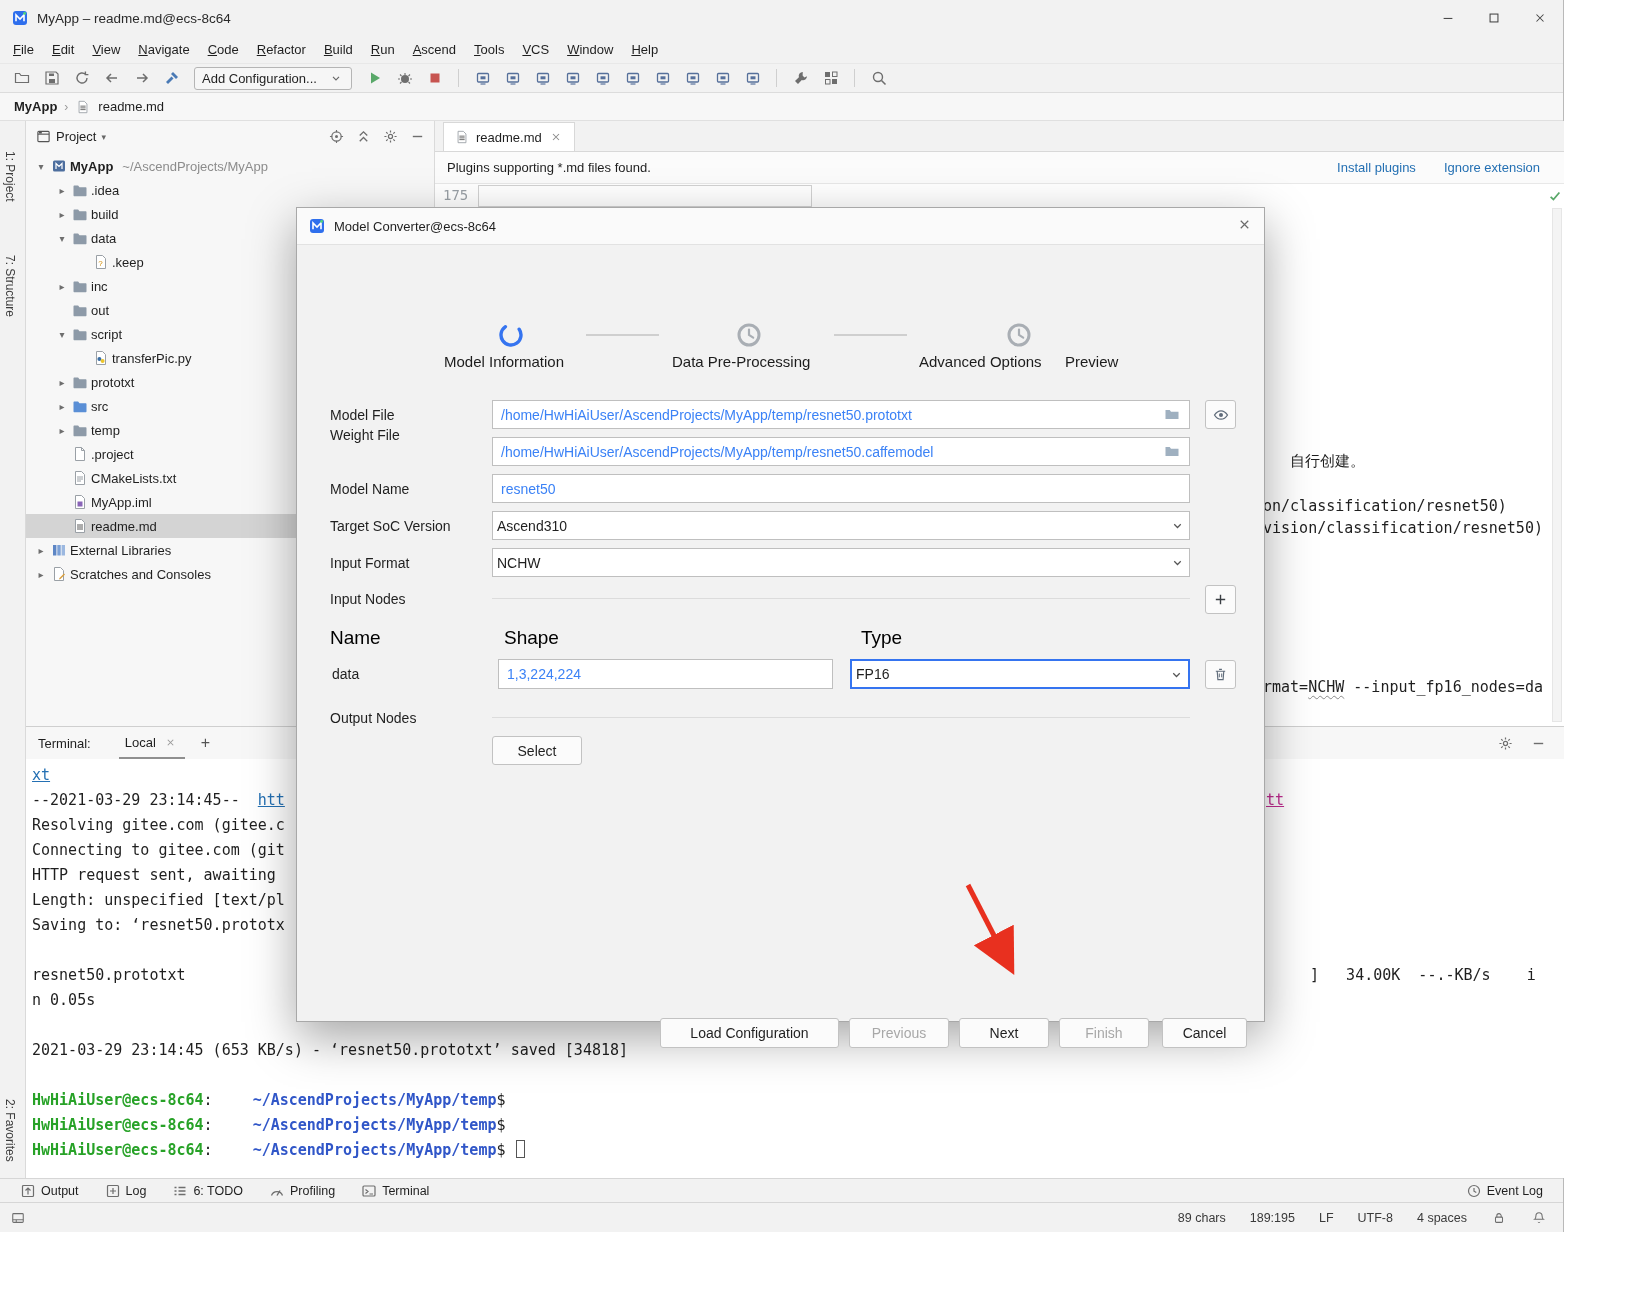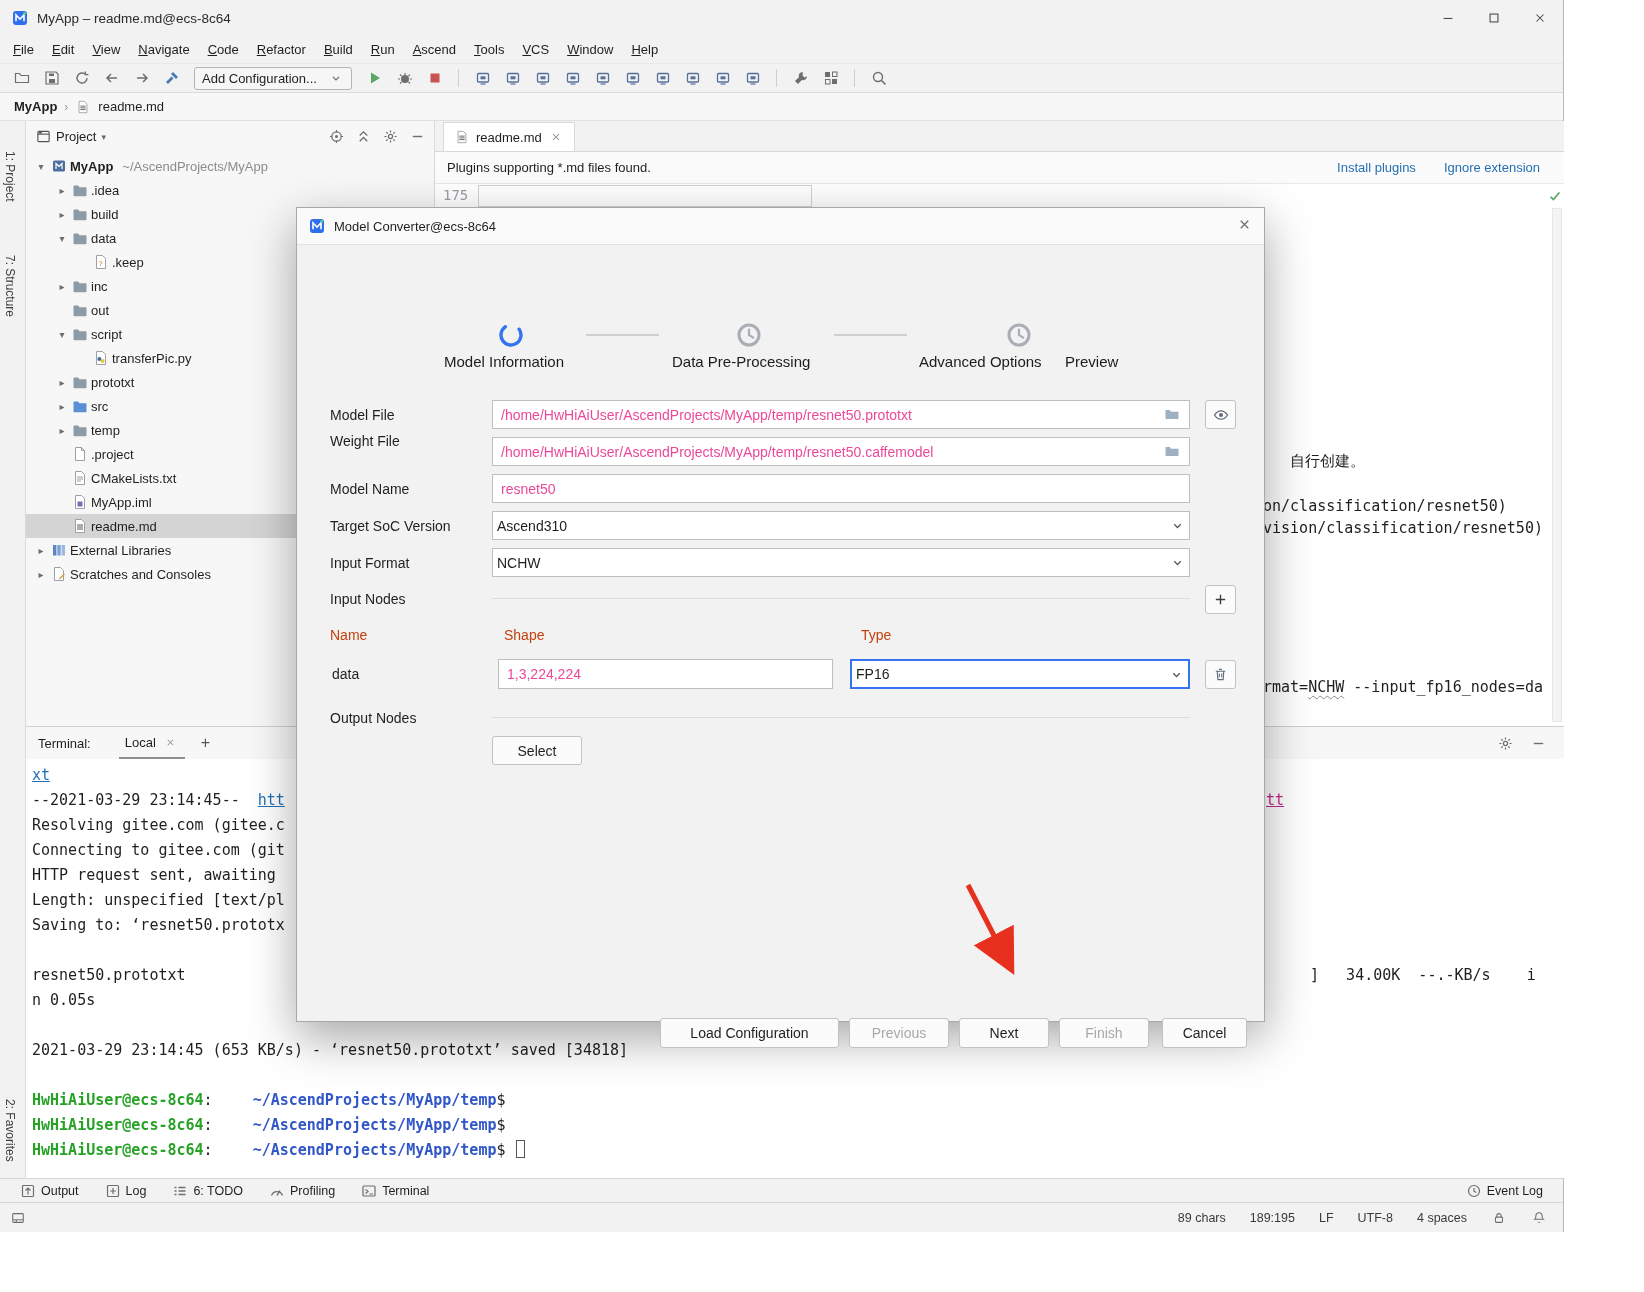--- a/index.html
+++ b/index.html
@@ -103,37 +103,37 @@
 
   
   .dialog { position:absolute; left:296px; top:207px; width:969px; height:815px; background:#f2f2f2;
             border:1px solid #a8a8a8; box-shadow:0 16px 45px rgba(0,0,0,.35); z-index:100; }
   .dlg-title { height:37px; background:#fafafa; border-bottom:1px solid #e2e2e2; display:flex; align-items:center;
                gap:9px; padding:0 12px; }
   .dlg-close { margin-left:auto; border:none; background:none; }
   .dlg-body { position:absolute; top:37px; left:0; right:0; bottom:0; font-size:14px; }
   .fld-label { position:absolute; font-size:14px; white-space:nowrap; }
   .txt-input { position:absolute; height:29px; width:698px; background:#fff; border:1px solid #bfbfbf;
-               font-family:inherit; font-size:14px; color:#ec4899; padding:0 28px 0 8px; }
+               font-family:inherit; font-size:14px; color:#3b82f6; padding:0 28px 0 8px; }
   .txt-input.short { width:335px; height:30px; padding-right:8px; }
   .in-icon { position:absolute; z-index:101; }
   .fake-select { position:absolute; width:698px; height:29px; background:#fff; border:1px solid #bfbfbf;
                  display:flex; align-items:center; padding:0 4px; }
   .fake-select .sel-chev { margin-left:auto; }
   .fake-select.focus { border:2px solid var(--accent,#3574f0); width:340px; height:30px; }
   .sq-btn { position:absolute; width:31px; height:29px; background:#fbfbfb; border:1px solid #c2c2c2; border-radius:3px;
             display:flex; align-items:center; justify-content:center; }
   .hline { position:absolute; height:1px; width:698px; left:195px; background:#dcdcdc; }
   .dlg-btn { position:absolute; height:30px; background:#fbfbfb; border:1px solid #c2c2c2; border-radius:3px;
              font-family:inherit; font-size:14px; color:#1f1f1f; }
   .dlg-btn.disabled { color:#a8a8a8; }
   .step-circle { position:absolute; width:26px; height:26px; }
   .connector { position:absolute; top:89px; height:2px; width:73px; background:#cfcfcf; }
   .step-label { position:absolute; top:108px; font-size:15px; white-space:nowrap; color:#1c1c1c; }
-  .col-hdr { position:absolute; font-size:14px; color:#c2410c; }
+  .col-hdr { position:absolute; font-size:19px; color:#000000; }
 
   .arrow-annot { position:absolute; left:930px; top:875px; width:120px; height:110px; z-index:200; pointer-events:none; }
 </style>
 </head>
 <body>
 
 <div class="app">
 
   <div class="titlebar">
     <span class="ic">
@@ -814,21 +814,21 @@
             <path d="M1.5 4h4.2l1.3 1.7h7.5V13h-13z" fill="#9fb0c0"></path>
           </svg>
         </span>
       <button class="sq-btn" style="left:908px; top:155px;">
           <svg viewBox="0 0 16 16" width="16" height="16">
             <path d="M1.5 8s2.7-4.2 6.5-4.2S14.5 8 14.5 8 11.8 12.2 8 12.2 1.5 8 1.5 8z" fill="none" stroke="#5f6b7a" stroke-width="1.3"></path>
             <circle cx="8" cy="8" r="2" fill="#5f6b7a"></circle>
           </svg>
         </button>
 
-      <span class="fld-label" style="left:33px; top:188px;">Weight File</span>
+      <span class="fld-label" style="left:33px; top:182px;">Weight File</span>
       <input class="txt-input" style="left: 195px; top: 192px;" value="/home/HwHiAiUser/AscendProjects/MyApp/temp/resnet50.caffemodel">
       <span class="ic in-icon" style="left:867px; top:198px;">
           <svg viewBox="0 0 16 16" width="16" height="16">
             <path d="M1.5 4h4.2l1.3 1.7h7.5V13h-13z" fill="#9fb0c0"></path>
           </svg>
         </span>
 
       <span class="fld-label" style="left:33px; top:236px;">Model Name</span>
       <input class="txt-input" style="left: 195px; top: 229px; padding-right: 8px;" value="resnet50">
 

